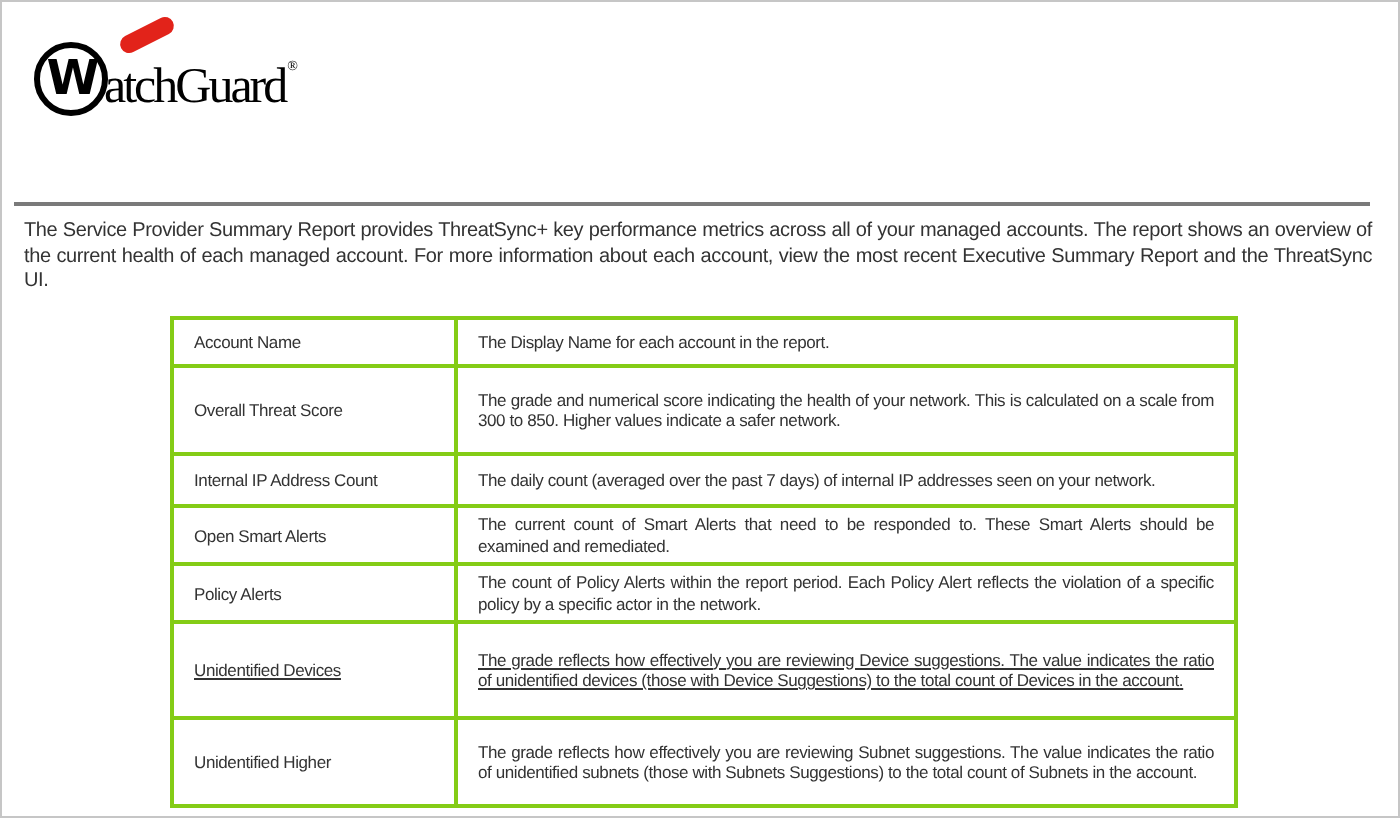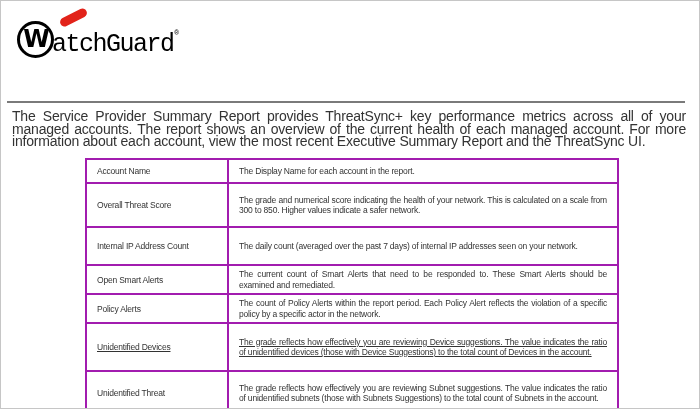--- a/index.html
+++ b/index.html
@@ -23,21 +23,21 @@
     display:flex; align-items:center; justify-content:center;
     background:#fff; z-index:2;
   }
   .logo-w {
     font-family:"DejaVu Sans", sans-serif;
     font-weight:bold; font-size:24px; color:#000;
     line-height:1; margin-top:-2px; letter-spacing:-2px;
   }
   .logo-text {
     position:absolute; left:35px; top:13px;
-    font-family:Liberation Mono, monospace;
+    font-family:Liberation Serif, serif;
     font-size:25px; font-weight:500; color:#000;
     letter-spacing:-1.5px; white-space:nowrap; z-index:1;
   }
   .logo-reg { font-size:7px; vertical-align:top; position:relative; top:-1px; left:1px; }
   .logo-swoosh {
     position:absolute; left:42px; top:-4px;
     width:29px; height:9px;
     border-radius:5px;
     transform:rotate(-27deg);
     z-index:3;
@@ -51,38 +51,38 @@
     letter-spacing:-0.2px; white-space:nowrap;
   }
   .title-rule {
     position:absolute; left:6px; top:100px;
     width:678px; height:2px; background:#7a7a7a;
   }
 
   
   .intro {
     position:absolute; left:11px; top:109px; width:674px;
-    font-size:14px; line-height:12.5px; letter-spacing:-0.2px;
+    font-size:10px; line-height:12.5px; letter-spacing:-0.2px;
     color:#333; text-align:justify; margin:0;
   }
 
   
   .glossary {
     position:absolute; left:84px; top:157px;
     width:534px; border-collapse:collapse;
     table-layout:fixed;
   }
   .glossary td {
-    border:2px solid #a21caf;
+    border:2px solid #84cc16;
     font-size:8.5px; letter-spacing:-0.2px;
     color:#333; vertical-align:middle;
   }
   .term-cell  { width:122px; padding:2px 8px 2px 10px; }
   .desc-cell  { padding:3px 10px; text-align:justify; line-height:10.5px; }
-  tr.r1 { height:24px; } tr.r2 { height:44px; } tr.r3 { height:38px; }
+  tr.r1 { height:24px; } tr.r2 { height:44px; } tr.r3 { height:26px; }
   tr.r4 { height:16px; } tr.r5 { height:15px; } tr.r6 { height:48px;text-decoration:underline; }
   tr.r7 { height:44px; }
 </style>
 </head>
 <body>
 
 <div class="page">
 
   <div class="logo">
     <div class="logo-swoosh" style="background: rgb(226, 35, 26);"></div>
@@ -116,19 +116,19 @@
       </tr>
       <tr class="r5">
         <td class="term-cell">Policy Alerts</td>
         <td class="desc-cell">The count of Policy Alerts within the report period. Each Policy Alert reflects the violation of a specific policy by a specific actor in the network.</td>
       </tr>
       <tr class="r6">
         <td class="term-cell">Unidentified Devices</td>
         <td class="desc-cell">The grade reflects how effectively you are reviewing Device suggestions. The value indicates the ratio of unidentified devices (those with Device Suggestions) to the total count of Devices in the account.</td>
       </tr>
       <tr class="r7">
-        <td class="term-cell">Unidentified Threat</td>
+        <td class="term-cell">Unidentified Higher</td>
         <td class="desc-cell">The grade reflects how effectively you are reviewing Subnet suggestions. The value indicates the ratio of unidentified subnets (those with Subnets Suggestions) to the total count of Subnets in the account.</td>
       </tr>
     </tbody>
   </table>
 
 </div>
 
 </body></html>

